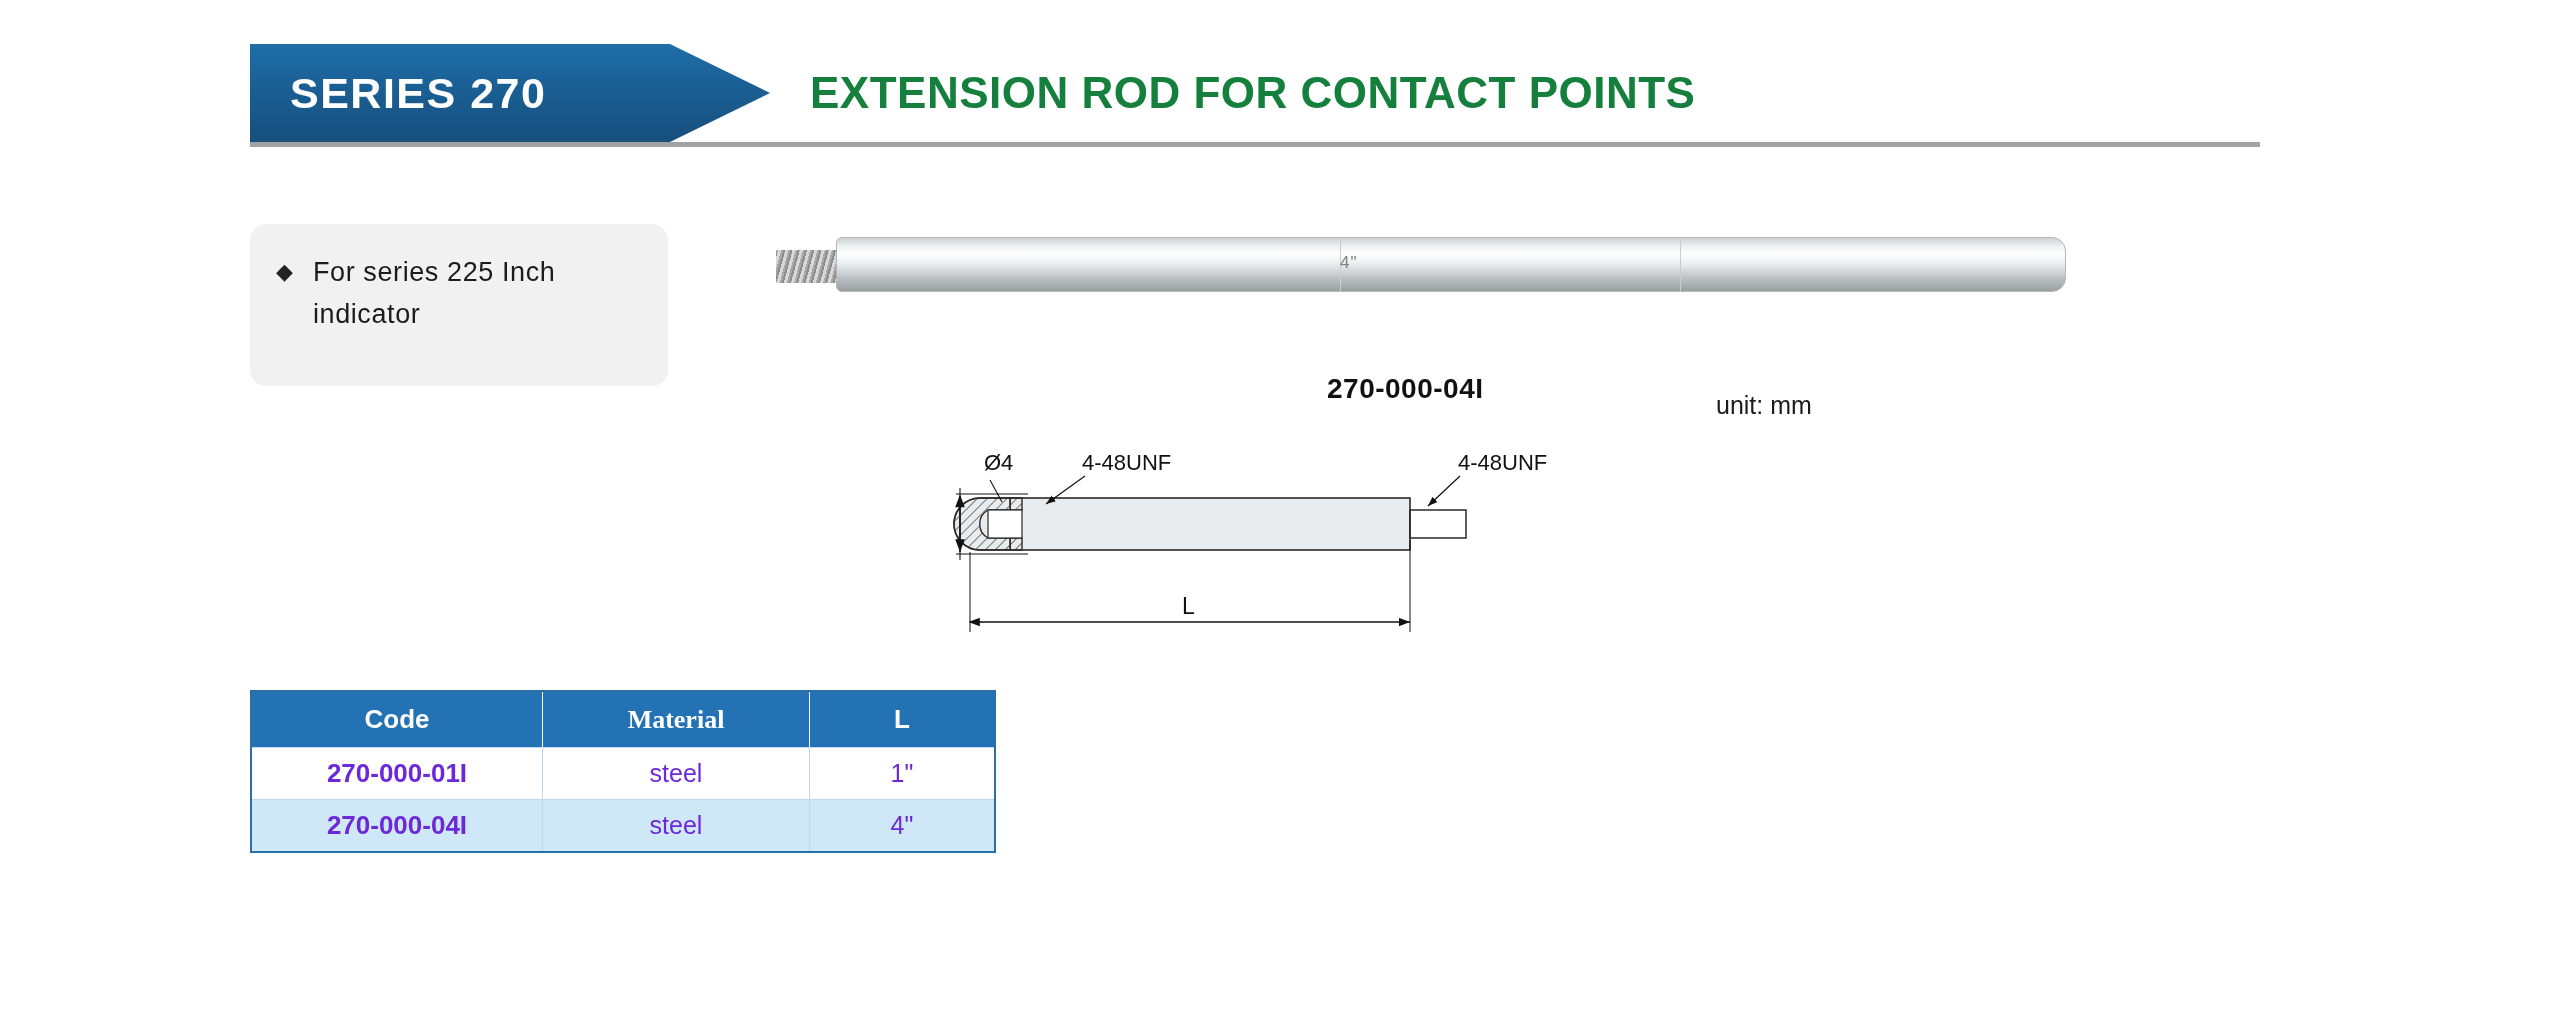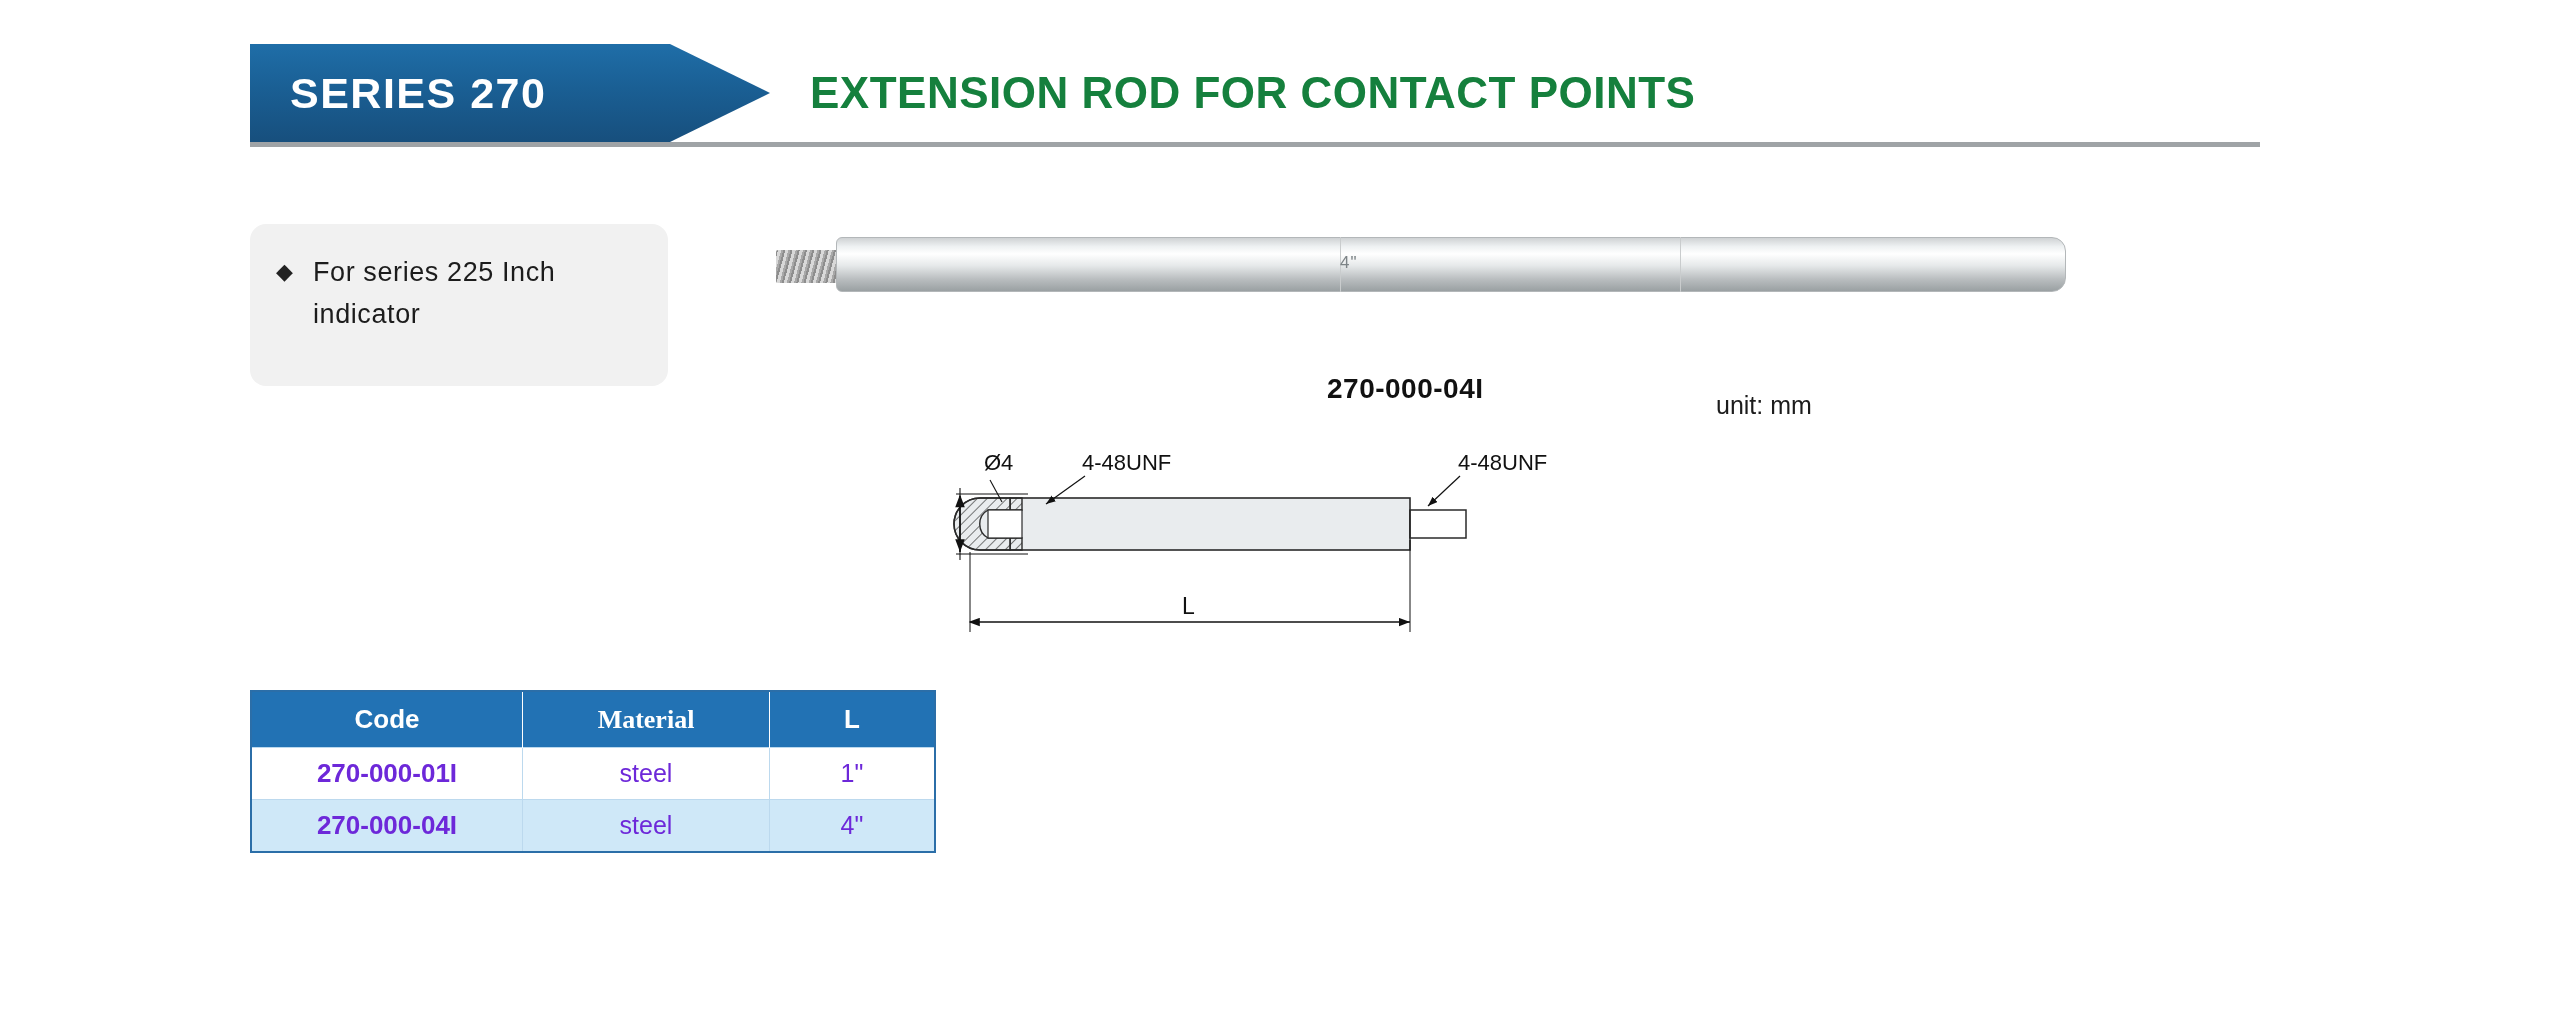--- a/index.html
+++ b/index.html
@@ -184,21 +184,21 @@
     left: 250px;
     top: 690px;
     border-collapse: collapse;
     border: 2px solid #2b6ea8;
   }
   .spec-table th {
     background: #2272b4;
     color: #ffffff;
     font-size: 26px;
     font-weight: bold;
-    padding: 12px 6px;
+    padding: 12px 16px;
     text-align: center;
     border-right: 1px solid #ffffff;
   }
   .spec-table th:last-child { border-right: none; }
   .spec-table td {
     font-size: 25px;
     color: #6d28d9;
     text-align: center;
     padding: 10px 0;
     border-right: 1px solid #bcd9ee;

